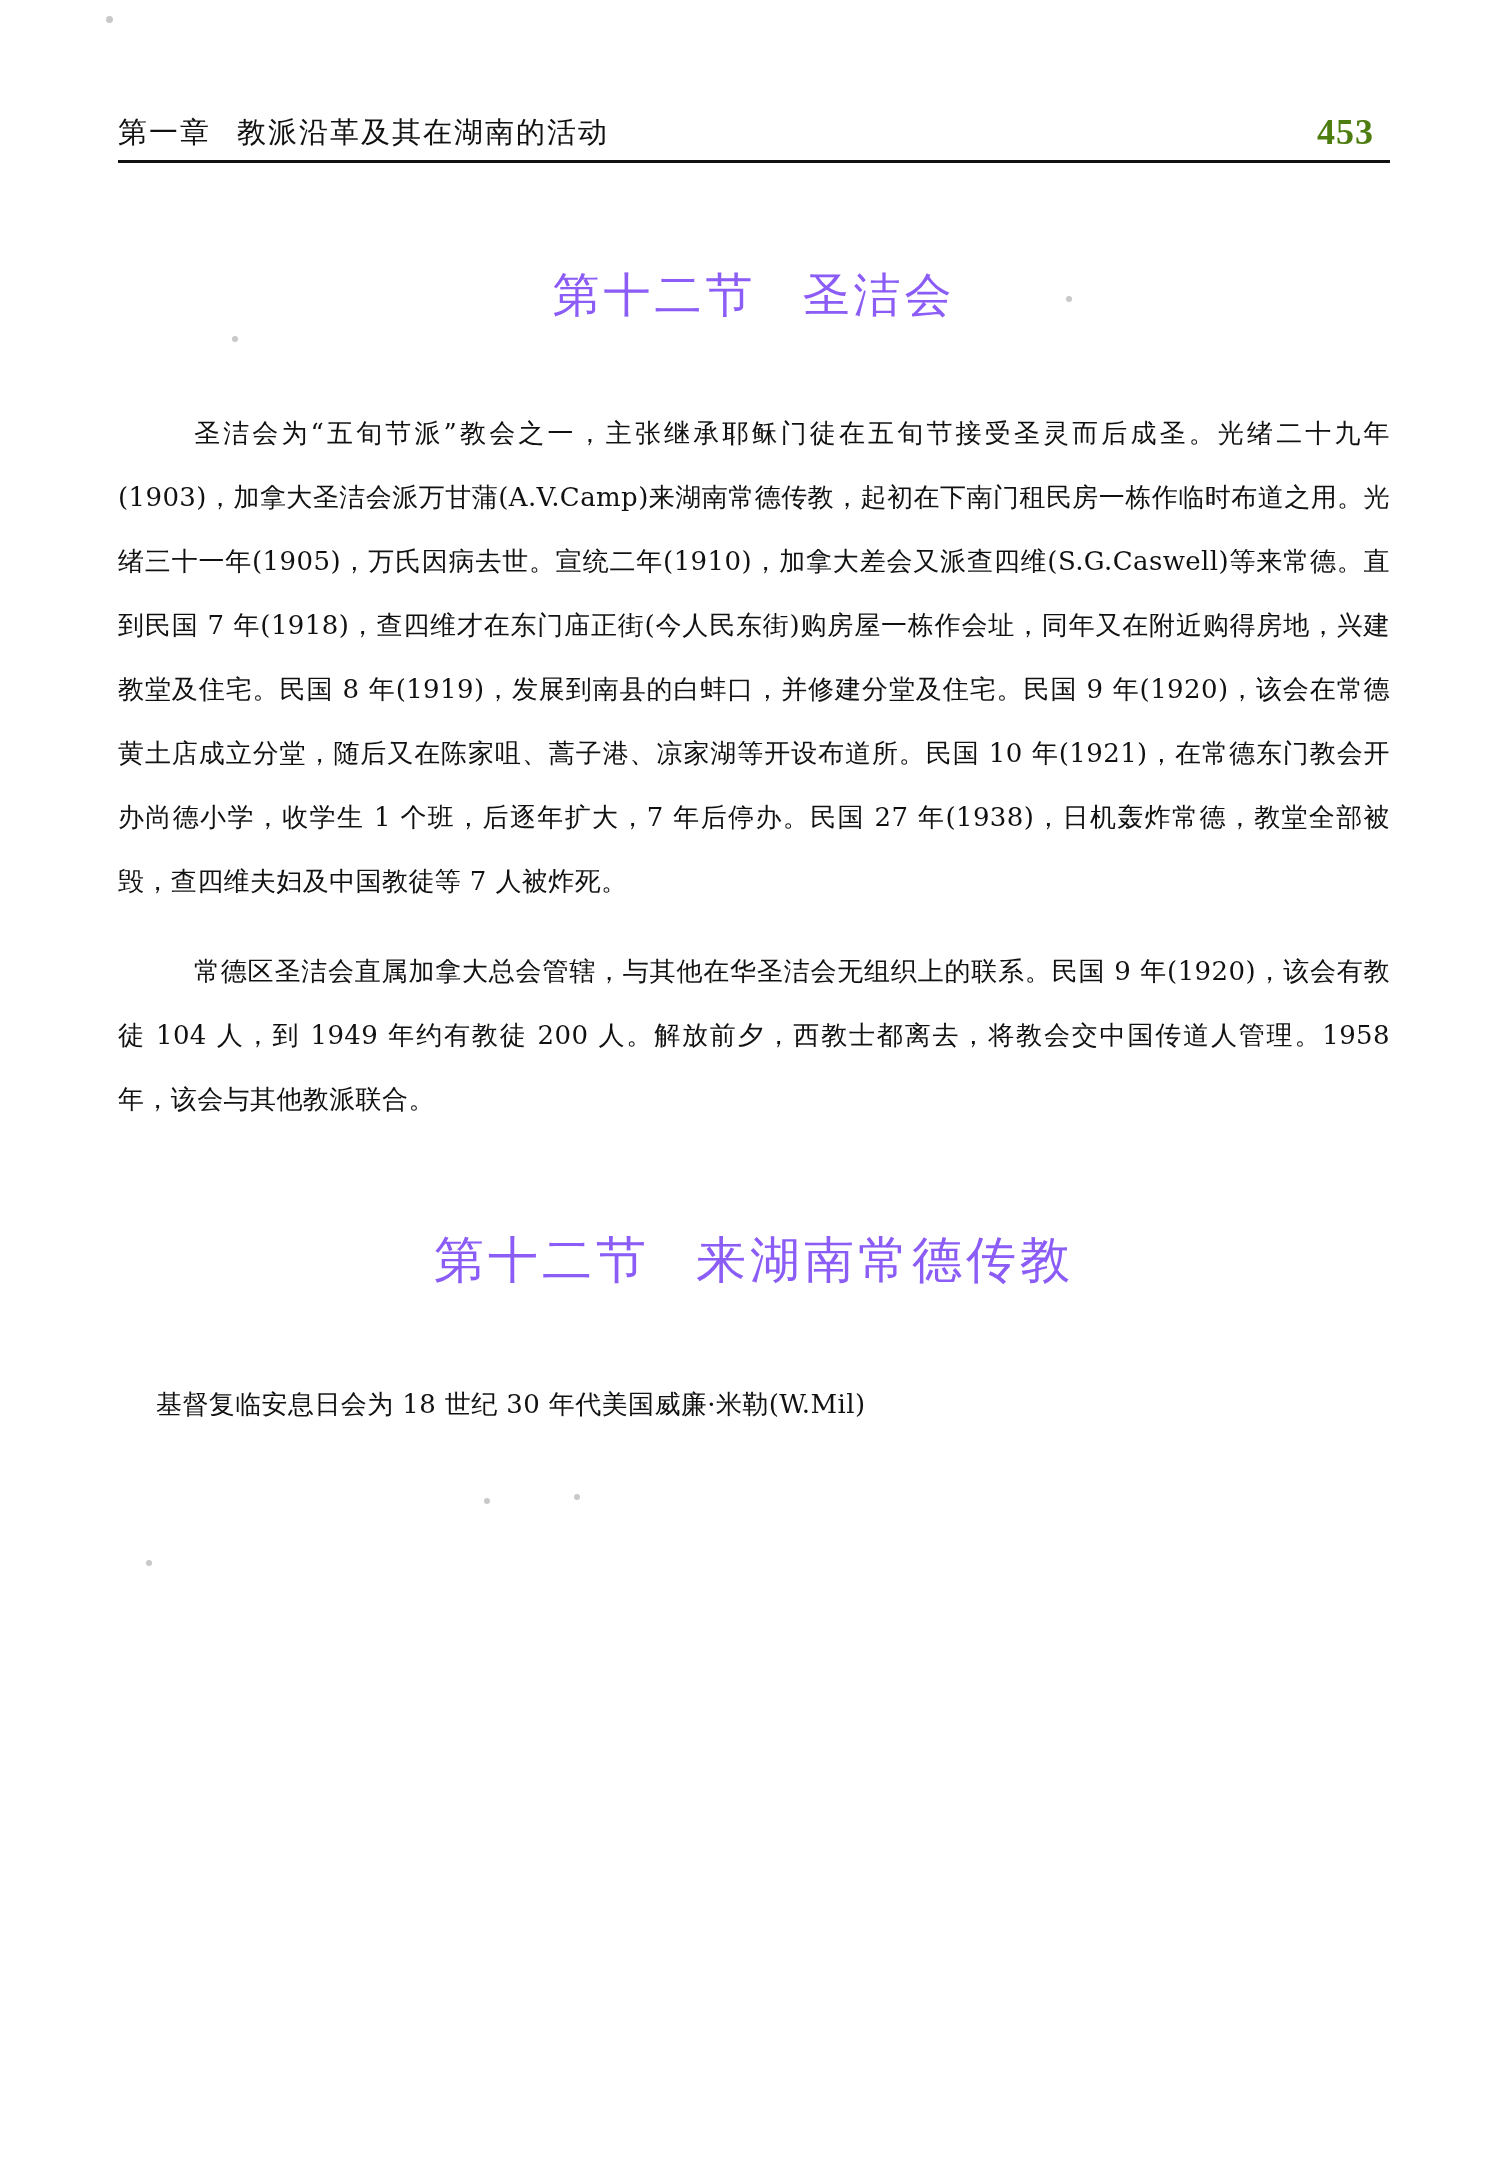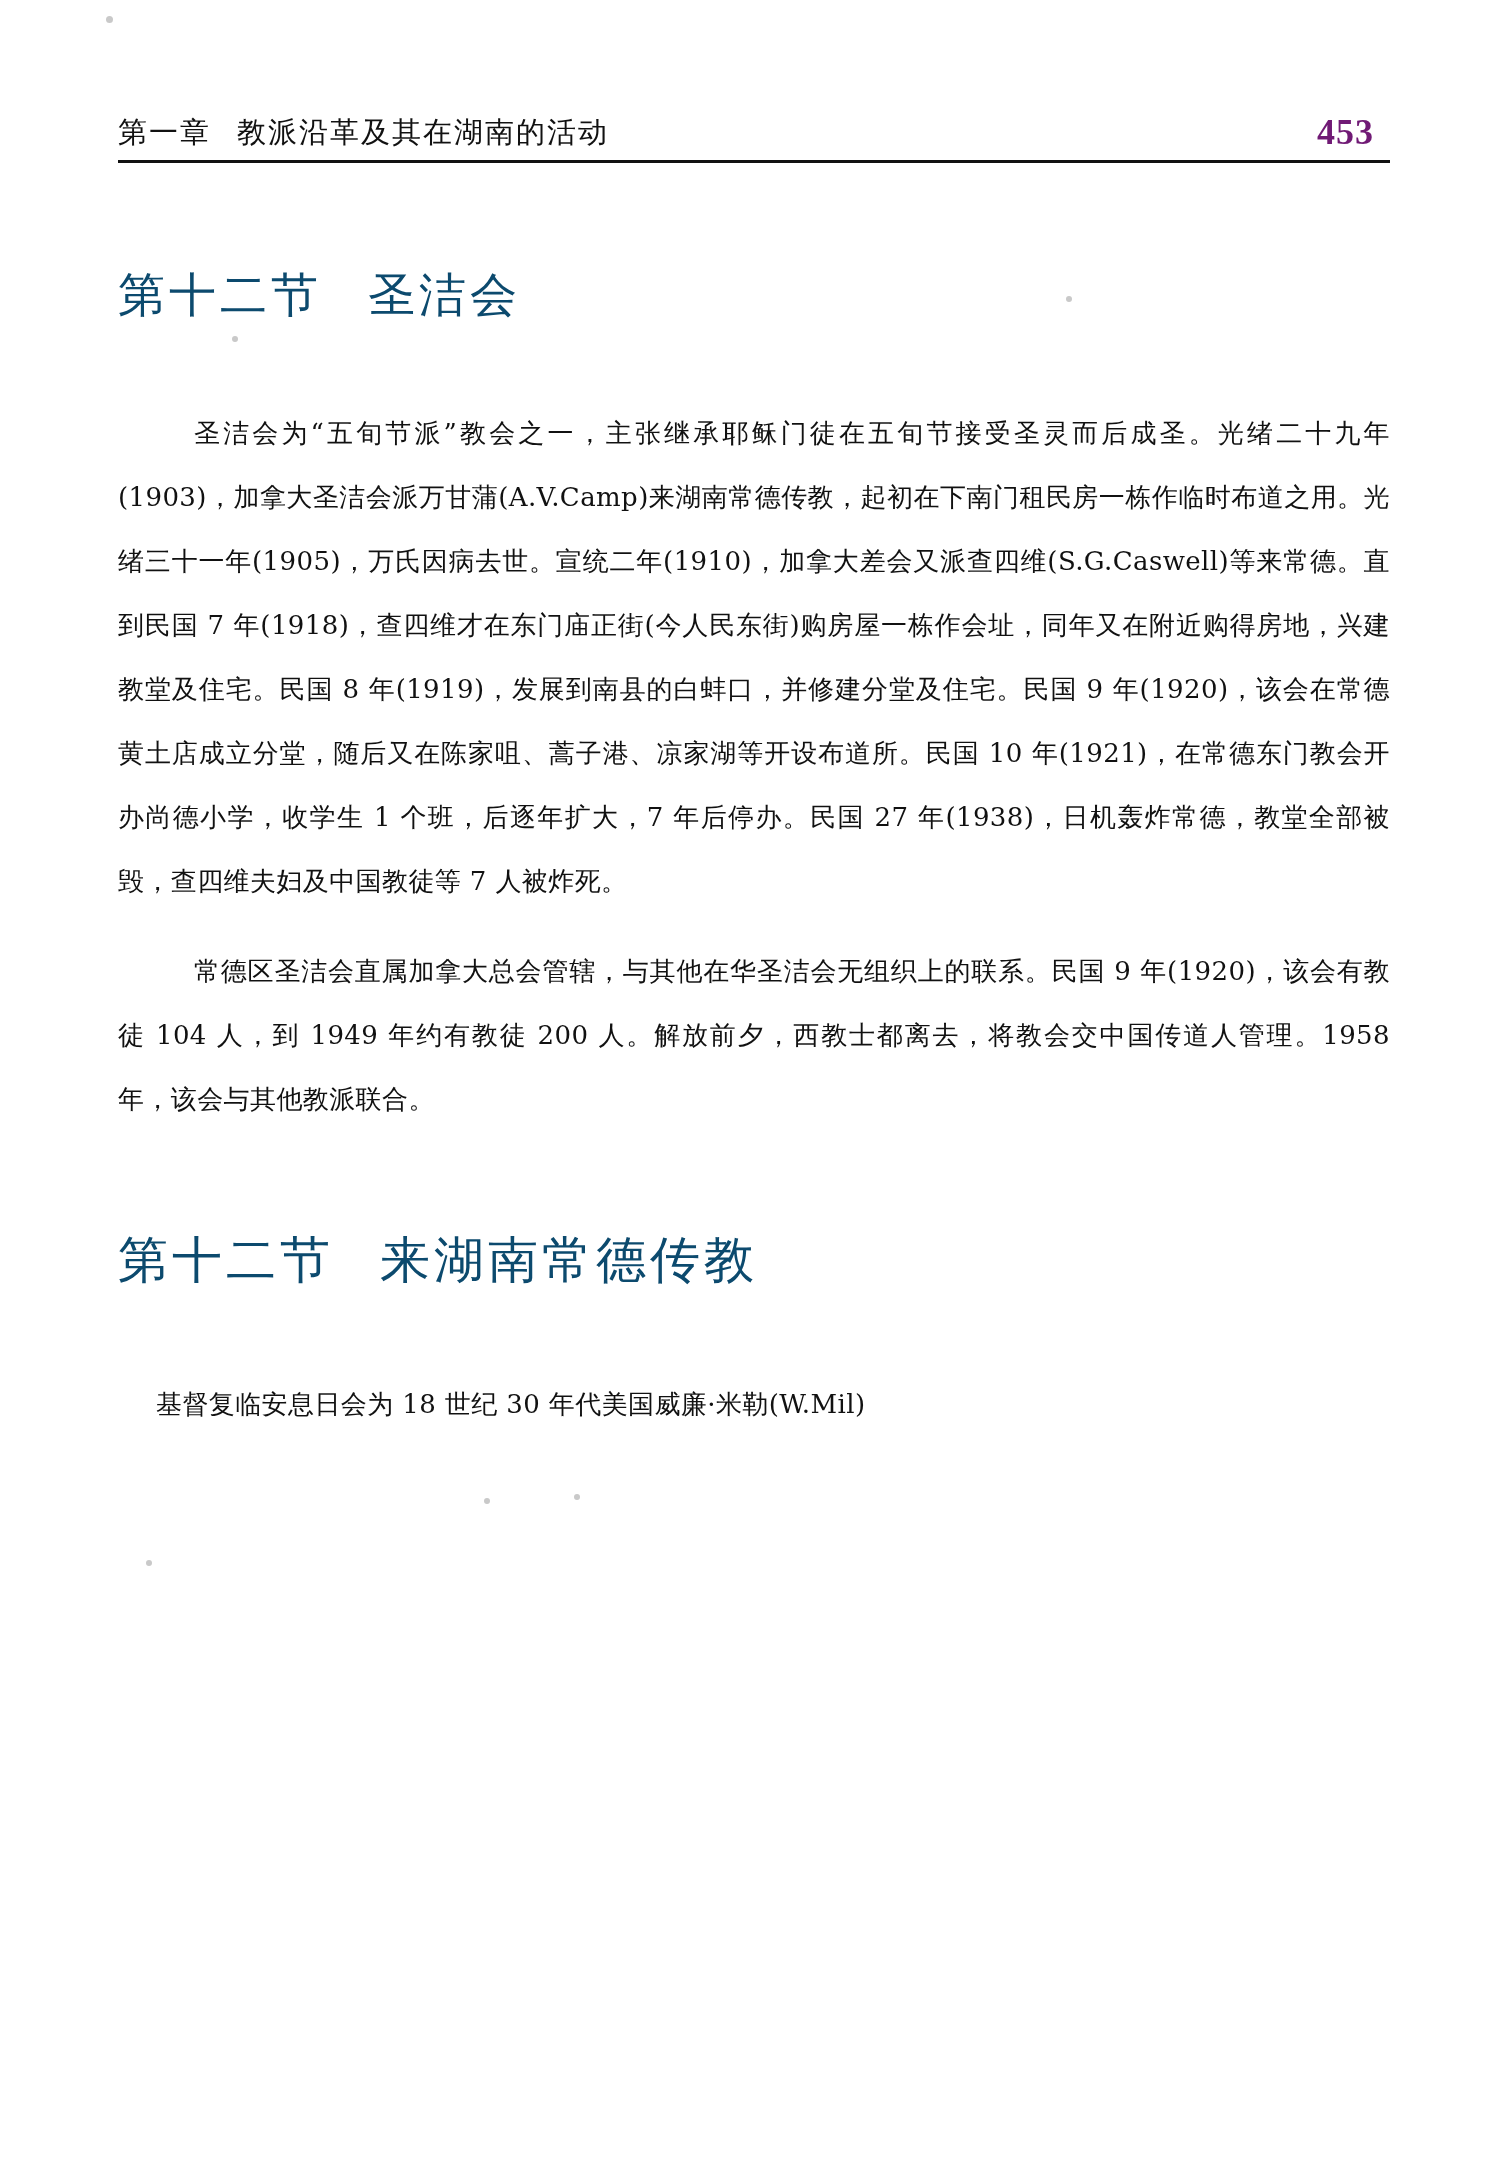--- a/index.html
+++ b/index.html
@@ -42,21 +42,21 @@
     color: #111;
     white-space: nowrap;
     font-family: "DejaVu Serif", "Liberation Serif", serif;
   }
   .header-chapter .chap-no {
     margin-right: 26px;
   }
   .header-pageno {
     font-size: 36px;
     font-weight: 700;
-    color: #701a75;
+    color: #4d7c0f;
     font-family: "Liberation Serif", "DejaVu Serif", serif;
     letter-spacing: 1px;
     padding-right: 14px;
   }
   .header-rule {
     position: absolute;
     left: 118px;
     top: 160px;
     width: 1272px;
     height: 3px;
@@ -65,24 +65,24 @@
 
   
   .content {
     position: absolute;
     left: 118px;
     top: 200px;
     width: 1272px;
   }
 
   .section-title {
-    text-align: left;
+    text-align: center;
     font-size: 47px;
     letter-spacing: 4px;
-    color: #0c4a6e;
+    color: #8b5cf6;
     font-family: "DejaVu Serif", "Liberation Serif", serif;
     white-space: nowrap;
   }
   .section-title .gap {
     display: inline-block;
     width: 46px;
   }
   #title-1 { margin-top: 64px; }
   #title-2 { margin-top: 96px; font-size: 50px; }
 

